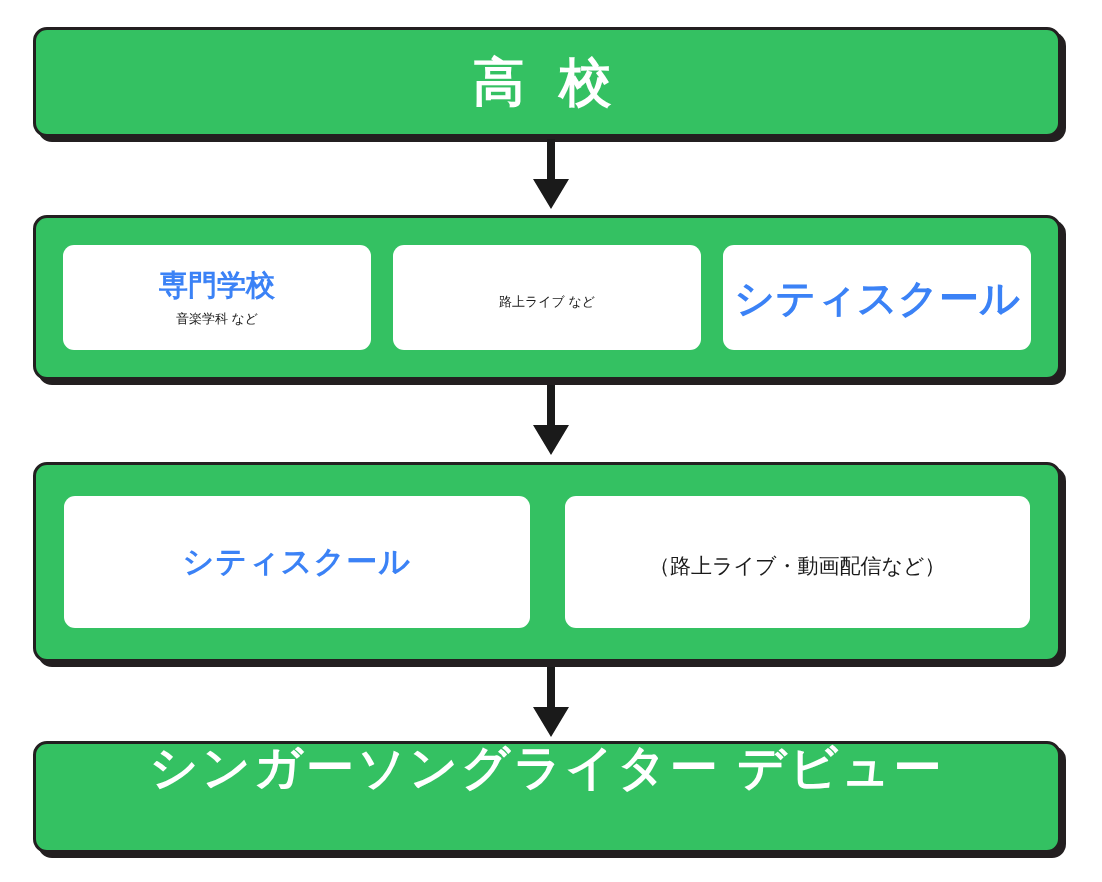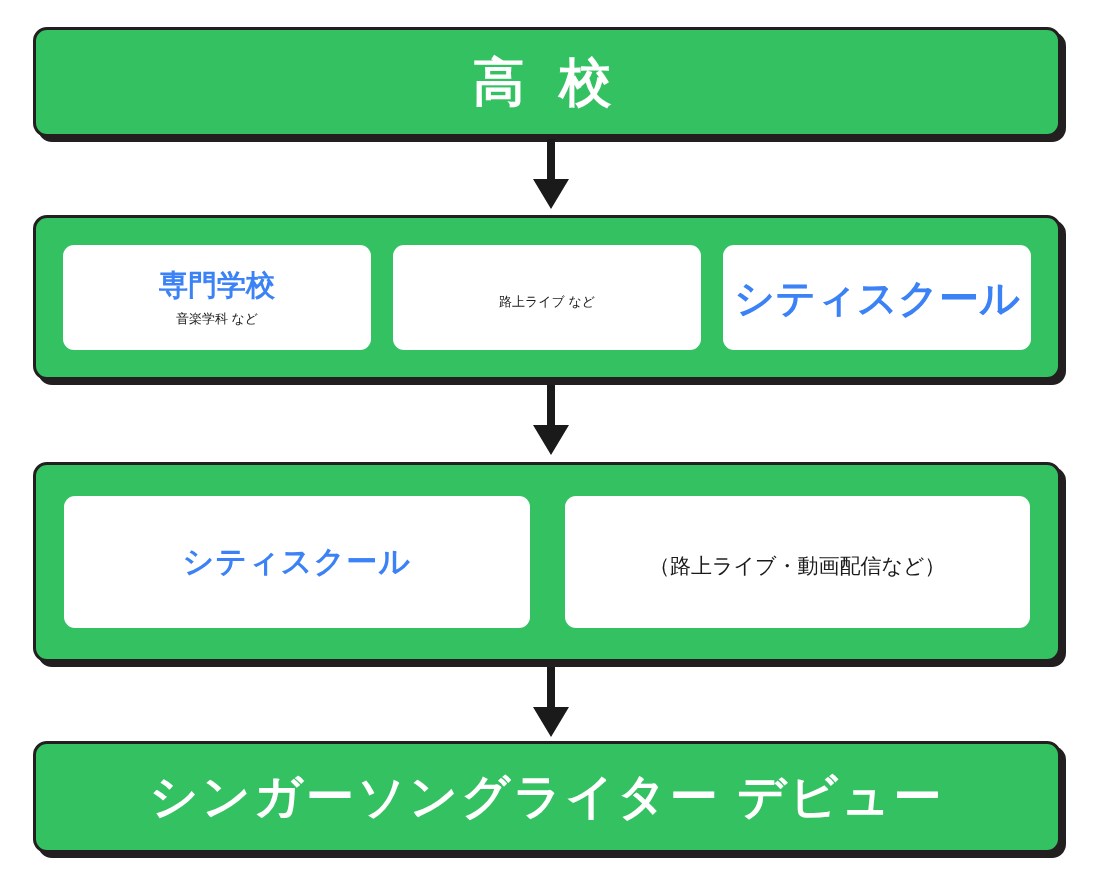--- a/index.html
+++ b/index.html
@@ -48,21 +48,21 @@
     justify-content: center;
   }
   .stage-row1 .stage-title { font-size: 52px; letter-spacing: 10px; }
 
   .stage-row4 {
     left: 33px;
     top: 741px;
     width: 1028px;
     height: 112px;
     display: flex;
-    align-items: center;
+    align-items: flex-start;
     justify-content: center;
   }
   .stage-row4 .stage-title { font-size: 48px; letter-spacing: 3px; }
 
   
   .stage-cards {
     display: flex;
     align-items: stretch;
     justify-content: space-between;
   }

